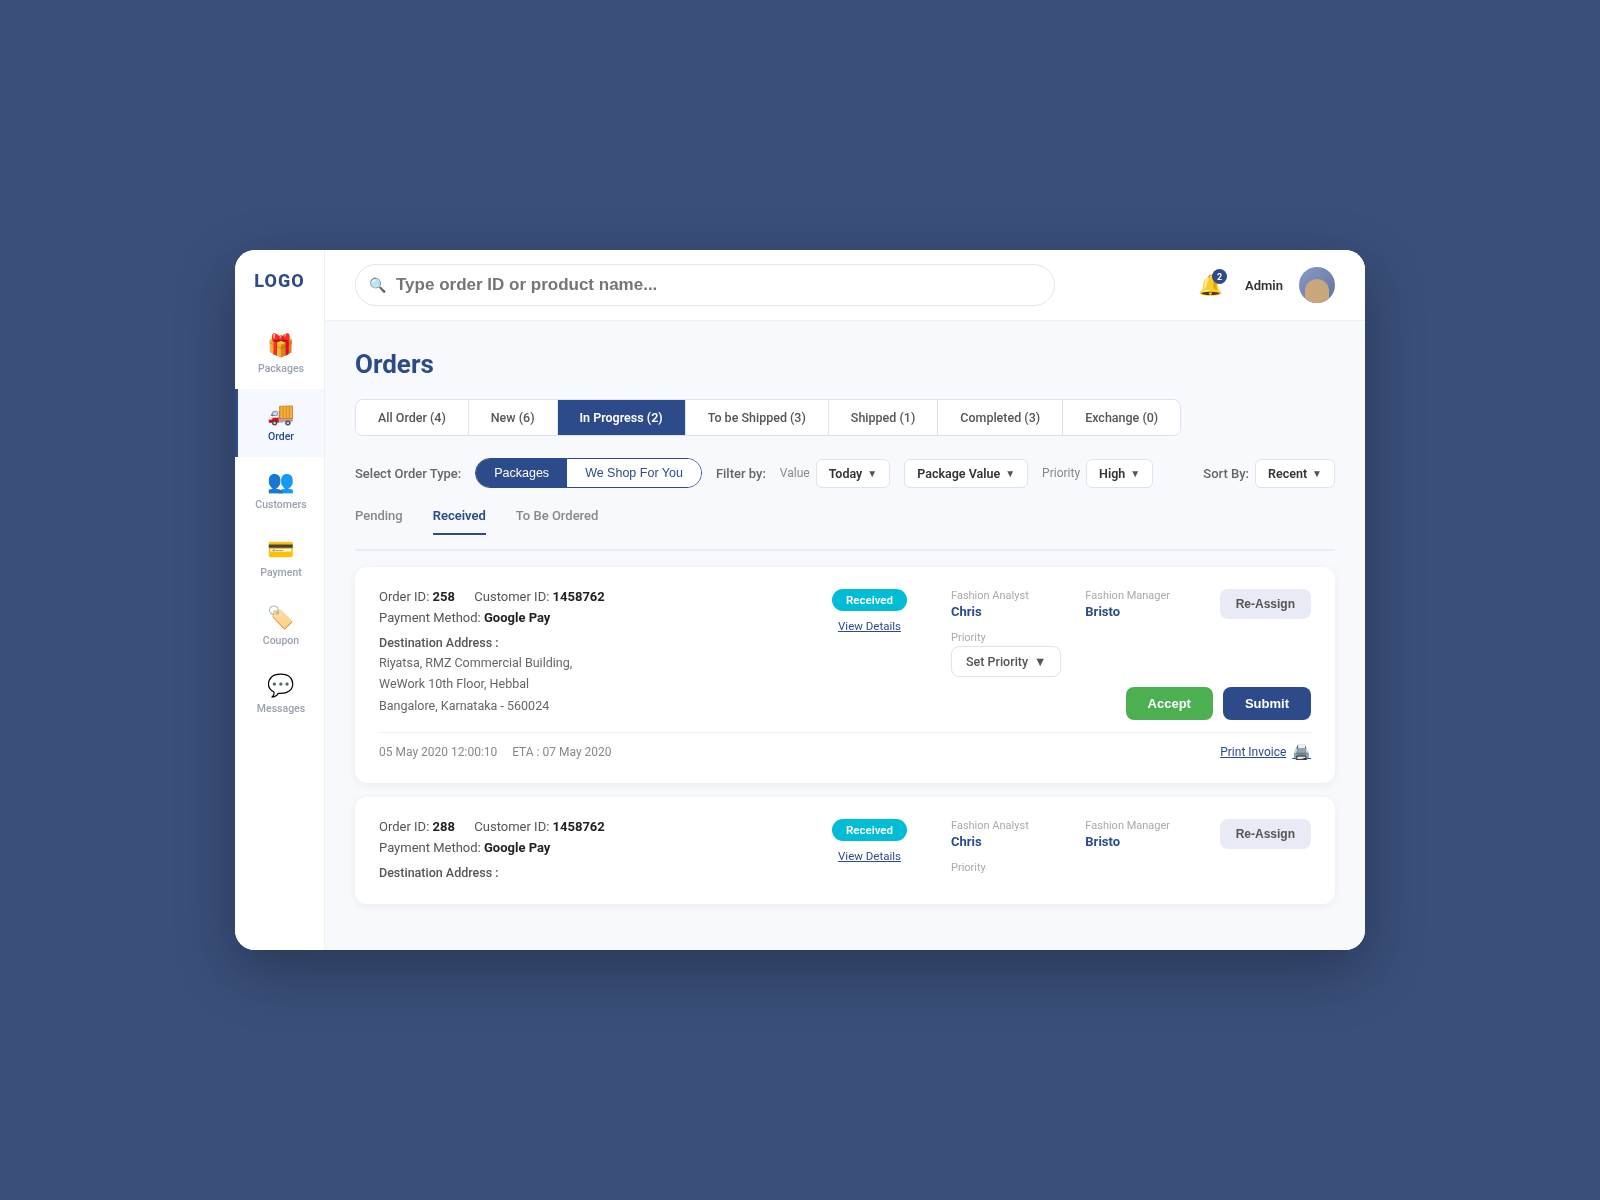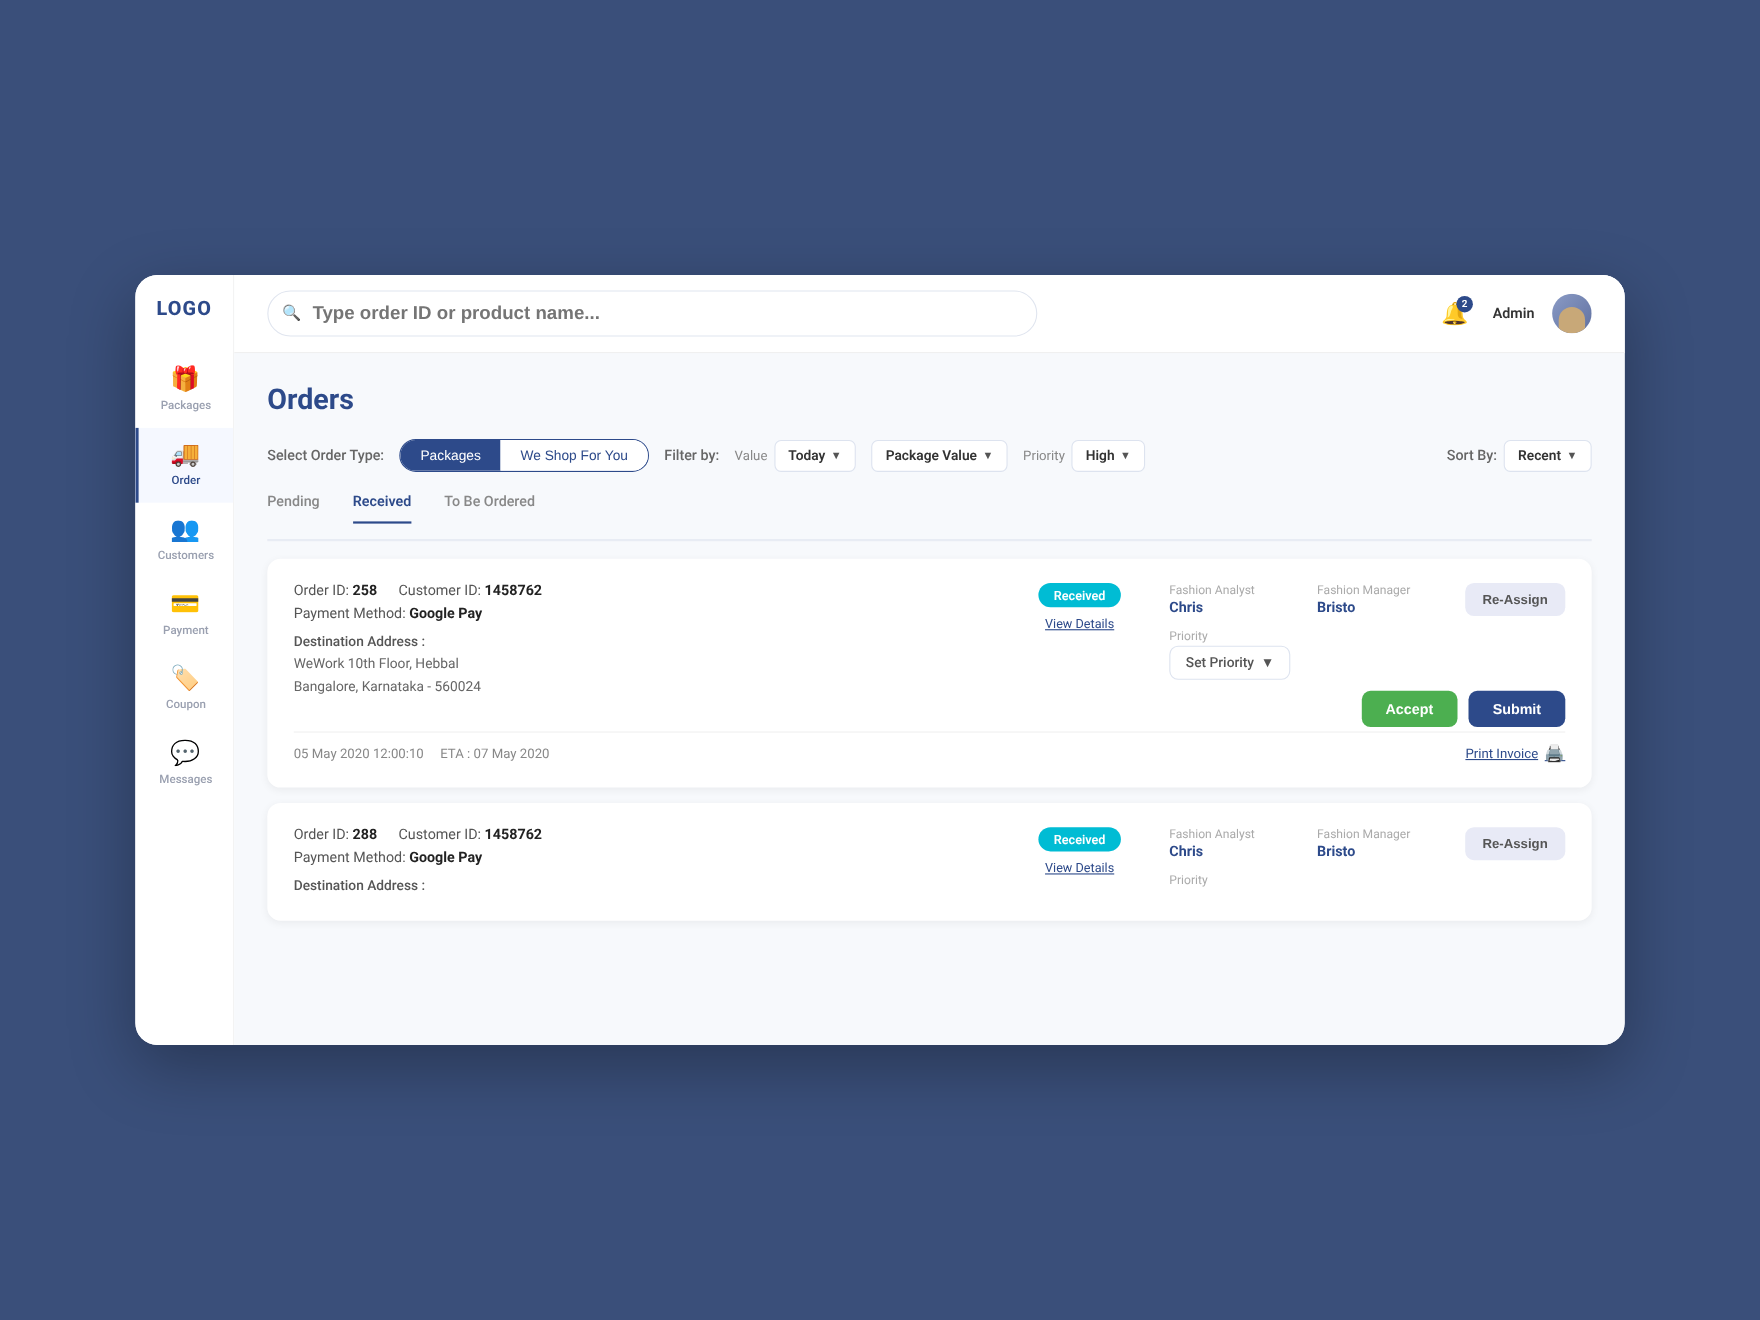--- a/index.html
+++ b/index.html
@@ -8,21 +8,21 @@
       font-family: -apple-system, BlinkMacSystemFont, 'Segoe UI', Roboto, sans-serif;
       min-height: 100vh;
       display: flex;
       align-items: center;
       justify-content: center;
       padding: 40px;
     }
     .app-container {
       background: #ffffff;
       border-radius: 20px;
-      width: 1354px;
+      width: 1130px;
       min-height: 700px;
       display: flex;
       overflow: hidden;
       box-shadow: 0 20px 60px rgba(0,0,0,0.3);
     }
     
     .sidebar {
       width: 90px;
       background: #fff;
       border-right: 1px solid #f0f0f0;
@@ -498,20 +498,29 @@
           <div class="avatar-inner">
             <div class="avatar-person"></div>
           </div>
         </div>
       </div>
     </header>
 
     <div class="page-content">
       <h1 class="page-title">Orders</h1>
 
+      <div class="order-tabs">
+        <div class="order-tab">All Order (4)</div>
+        <div class="order-tab">New (6)</div>
+        <div class="order-tab active">In Progress (2)</div>
+        <div class="order-tab">To be Shipped (3)</div>
+        <div class="order-tab">Shipped (1)</div>
+        <div class="order-tab">Completed (3)</div>
+        <div class="order-tab">Exchange (0)</div>
+      </div>
 
       <div class="filter-bar">
         <span class="filter-label">Select Order Type:</span>
         <div class="order-type-btns">
           <button class="type-btn active">Packages</button>
           <button class="type-btn">We Shop For You</button>
         </div>
         <span class="filter-label">Filter by:</span>
         <div class="filter-group">
           <span class="filter-item-label">Value</span>
@@ -558,20 +567,21 @@
               &nbsp;&nbsp;&nbsp;&nbsp;
               <span>Customer ID:</span>
               <strong>1458762</strong>
             </div>
             <div class="payment-method">
               <span>Payment Method:</span>
               <strong>Google Pay</strong>
             </div>
             <div class="address-label">Destination Address :</div>
             <div class="address-block">
+              <div>Riyatsa, RMZ Commercial Building,</div>
               <div>WeWork 10th Floor, Hebbal</div>
               <div>Bangalore, Karnataka - 560024</div>
             </div>
           </div>
 
           <div class="status-area">
             <span class="status-badge">Received</span>
             <a class="view-details-link">View Details</a>
           </div>
 

